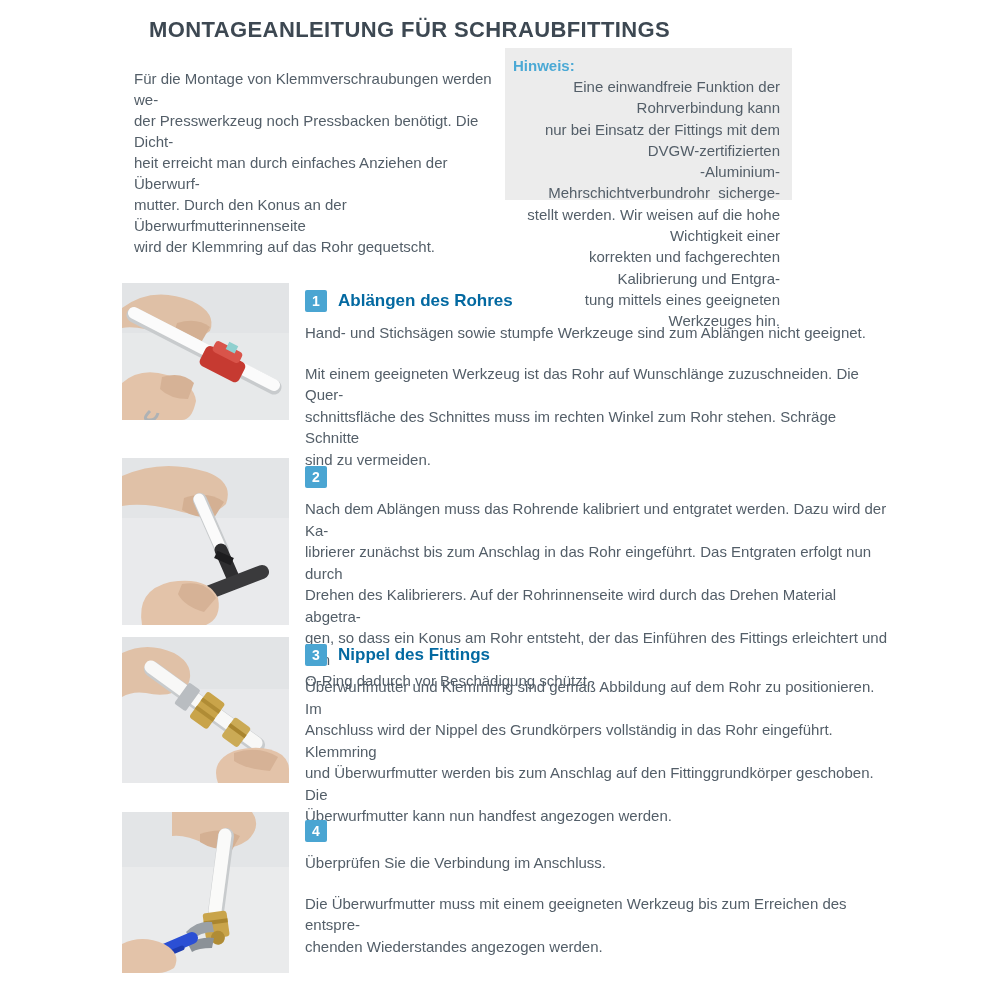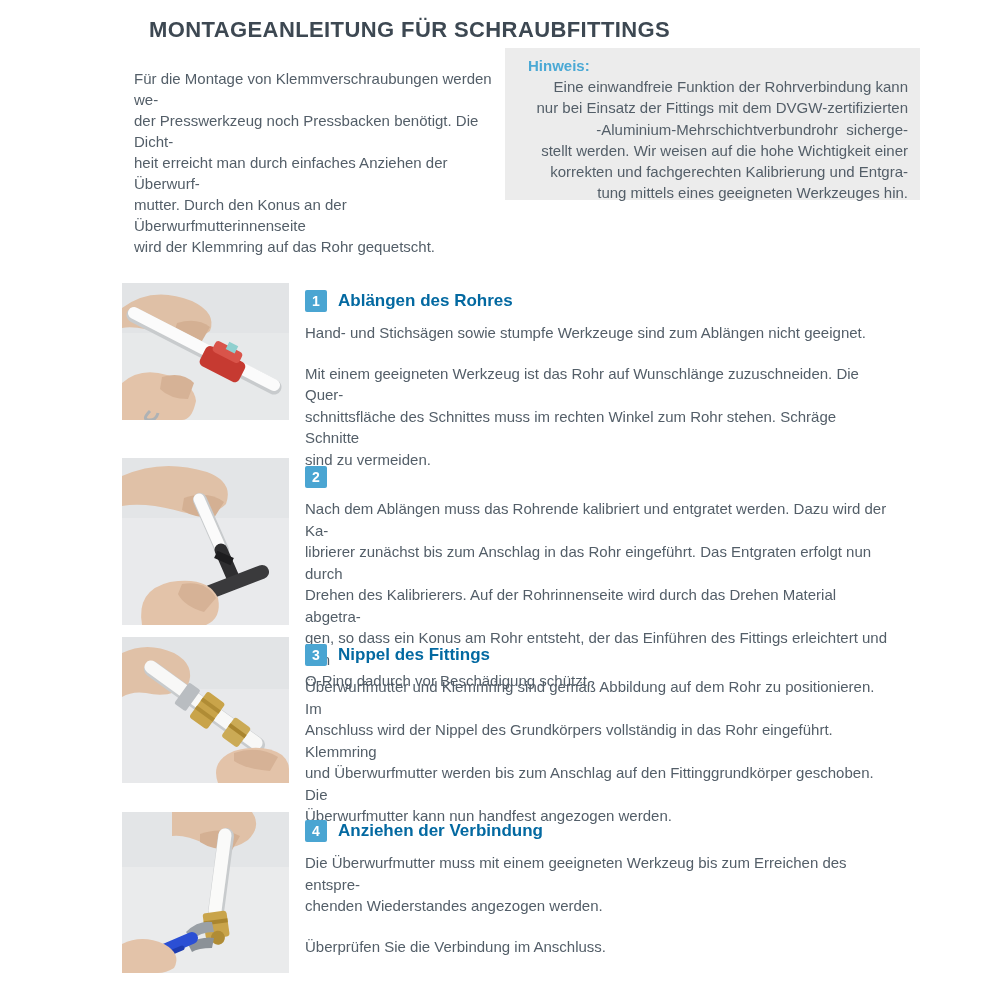--- a/index.html
+++ b/index.html
@@ -26,24 +26,24 @@
     width: 382px;
     margin: 12px;
     font-size: 15px;
     line-height: 21px;
     color: #535e68;
     white-space: pre-line;
   }
   .note-box {
     position: absolute;
     left: 505px; top: 48px;
-    width: 415px; height: 152px;
+    width: 287px; height: 152px;
     background: #ececec;
     box-sizing: border-box;
-    padding: 7px 12px 0 23px;
+    padding: 7px 12px 0 8px;
   }
   .note-label {
     font-size: 15px;
     font-weight: bold;
     color: #4ba9d5;
     line-height: 21px;
   }
   .note-text {
     font-size: 15px;
     line-height: 21.3px;
@@ -239,20 +239,19 @@
     </div>
     <p class="step-text">Überwurfmutter und Klemmring sind gemäß Abbildung auf dem Rohr zu positionieren. Im
 Anschluss wird der Nippel des Grundkörpers vollständig in das Rohr eingeführt. Klemmring
 und Überwurfmutter werden bis zum Anschlag auf den Fittinggrundkörper geschoben. Die
 Überwurfmutter kann nun handfest angezogen werden.</p>
   </div>
 
   <div class="step step-4">
     <div class="step-head">
       <span class="badge">4</span>
-      <span class="step-title">Anziehen der Verbindung</span>
-    </div>
+    </div>
+    <p class="step-text">Überprüfen Sie die Verbindung im Anschluss.</p>
     <p class="step-text">Die Überwurfmutter muss mit einem geeigneten Werkzeug bis zum Erreichen des entspre-
 chenden Wiederstandes angezogen werden.</p>
-    <p class="step-text">Überprüfen Sie die Verbindung im Anschluss.</p>
   </div>
 
 </div>
 
 </body></html>

